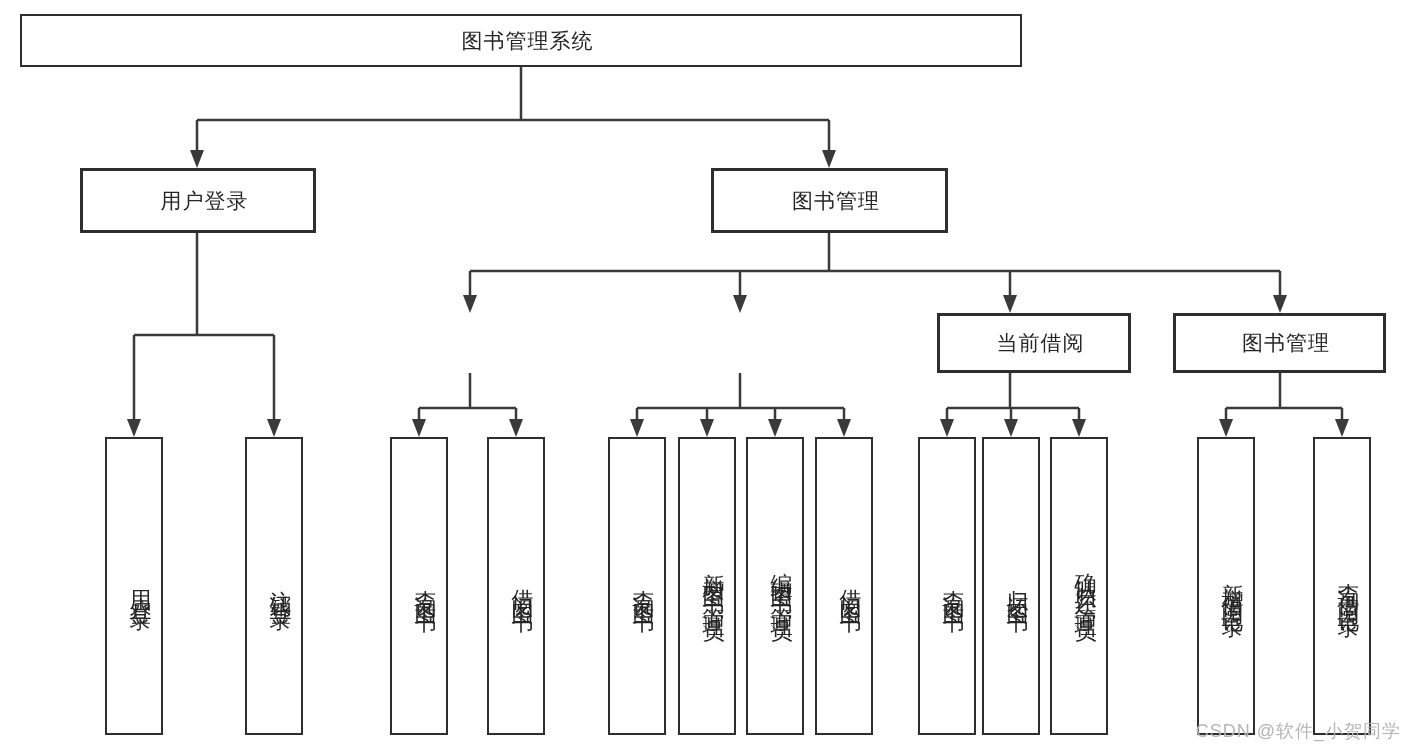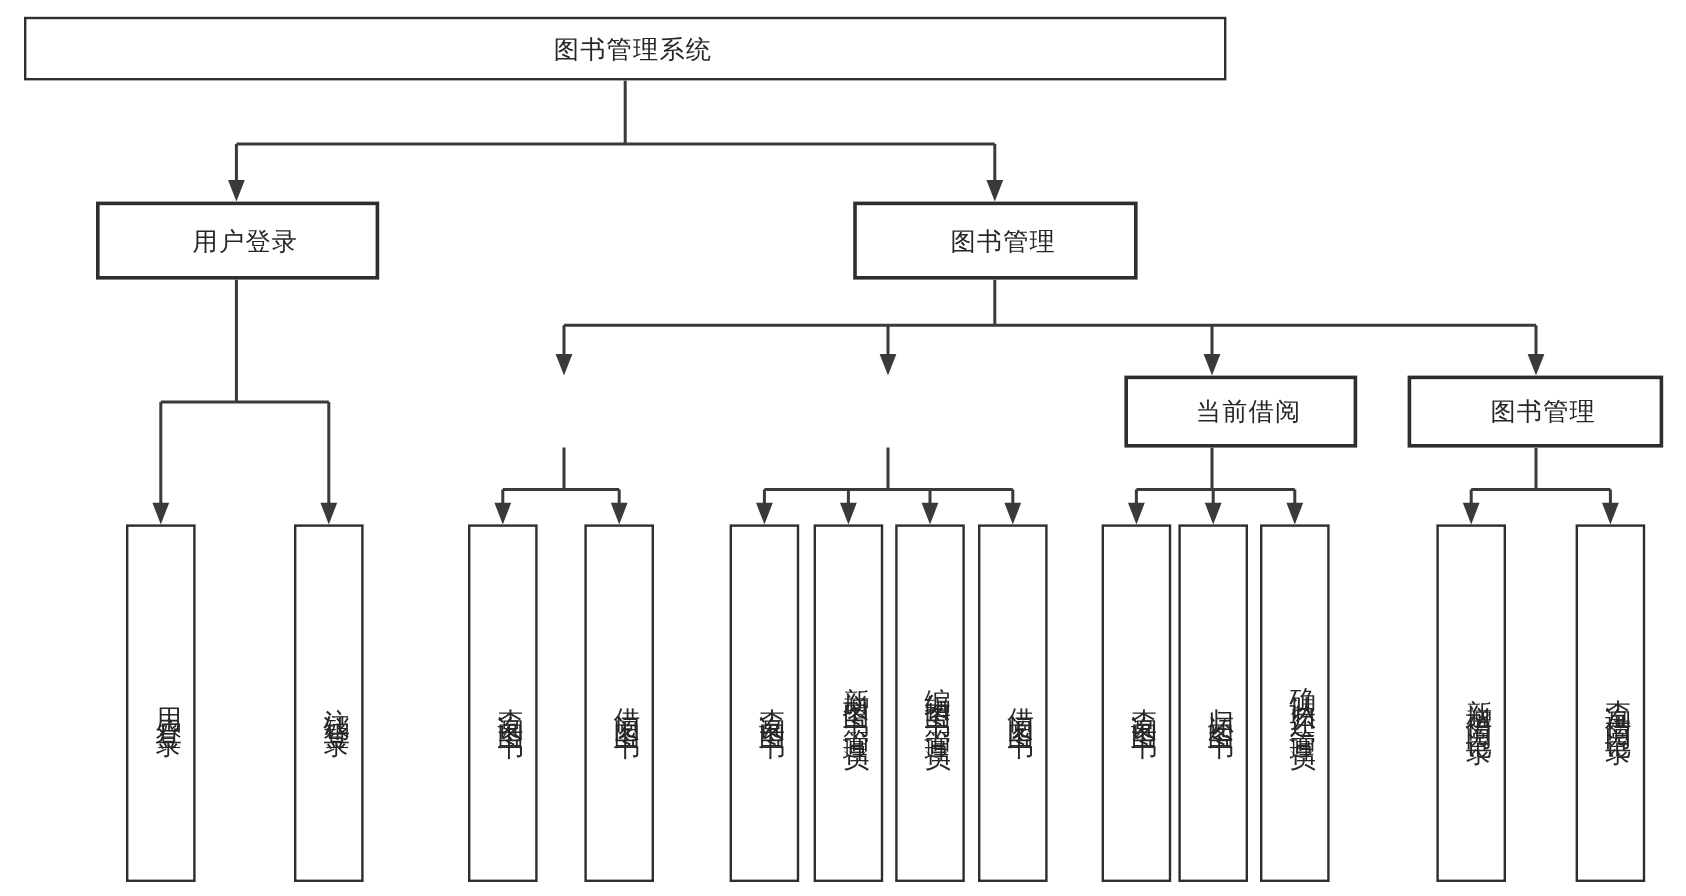--- a/index.html
+++ b/index.html
@@ -160,14 +160,15 @@
     <span class="vlabel">确认归还（管理员）</span>
   </div>
 
   <div class="box vbox" style="left:1197px;top:437px;width:58px;height:298px;">
     <span class="vlabel">新增借阅记录</span>
   </div>
   <div class="box vbox" style="left:1313px;top:437px;width:58px;height:298px;">
     <span class="vlabel">查询借阅记录</span>
   </div>
 
+  <div class="watermark">CSDN @软件_小贺同学</div>
 
 </div>
 
 </body></html>

